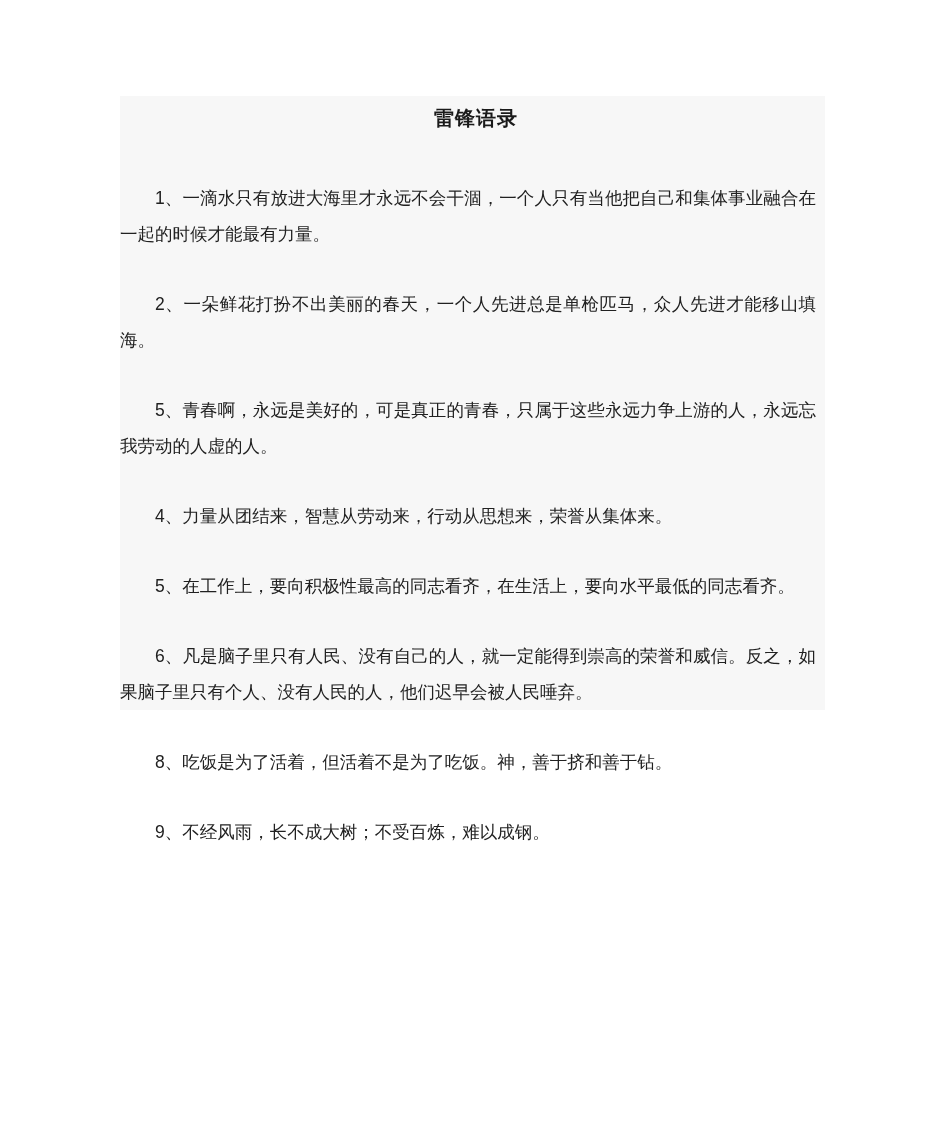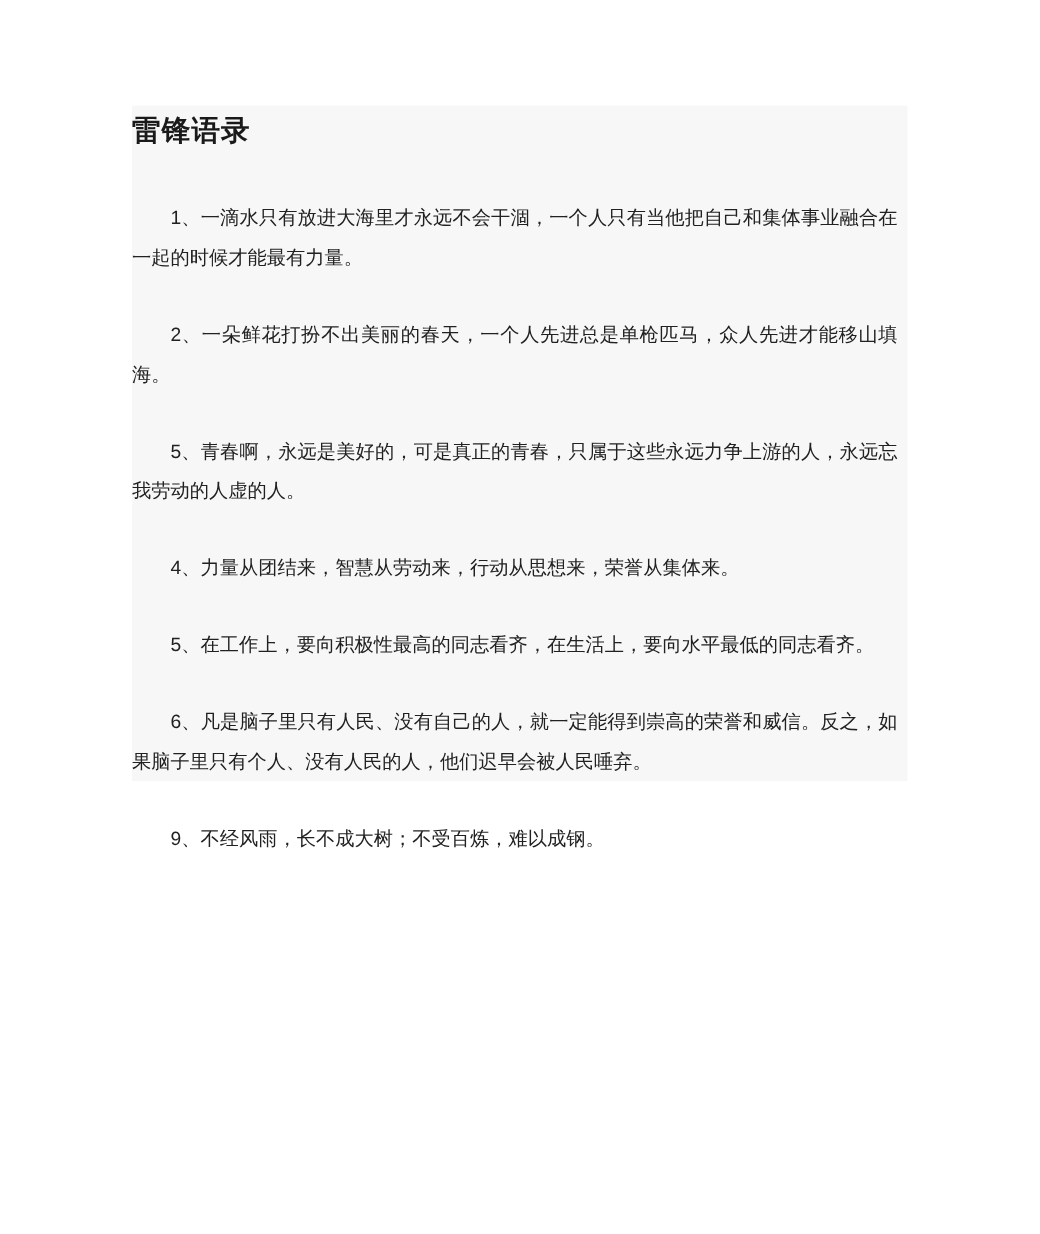--- a/index.html
+++ b/index.html
@@ -26,23 +26,24 @@
   .content {
     position: absolute;
     left: 120px;
     top: 96px;
     width: 712px;
     color: #212121;
   }
   .doc-title {
     margin: 0;
     padding-top: 7px;
-    font-size: 26px;
+    font-size: 20px;
     line-height: 30px;
     font-weight: bold;
+    text-align: center;
     color: #1a1a1a;
     letter-spacing: 1px;
   }
   .quote {
     margin: 34px 16px 0 0;
     font-size: 17.5px;
     line-height: 36px;
     text-indent: 2em;
     text-align: justify;
     color: #212121;
@@ -57,15 +58,16 @@
 <div class="page">
   <div class="highlight-panel"></div>
   <div class="content">
     <h1 class="doc-title">雷锋语录</h1>
     <p class="quote first">1、一滴水只有放进大海里才永远不会干涸，一个人只有当他把自己和集体事业融合在一起的时候才能最有力量。</p>
     <p class="quote">2、一朵鲜花打扮不出美丽的春天，一个人先进总是单枪匹马，众人先进才能移山填海。</p>
     <p class="quote">5、青春啊，永远是美好的，可是真正的青春，只属于这些永远力争上游的人，永远忘我劳动的人虚的人。</p>
     <p class="quote">4、力量从团结来，智慧从劳动来，行动从思想来，荣誉从集体来。</p>
     <p class="quote">5、在工作上，要向积极性最高的同志看齐，在生活上，要向水平最低的同志看齐。</p>
     <p class="quote">6、凡是脑子里只有人民、没有自己的人，就一定能得到崇高的荣誉和威信。反之，如果脑子里只有个人、没有人民的人，他们迟早会被人民唾弃。</p>
+    <p class="quote">8、吃饭是为了活着，但活着不是为了吃饭。神，善于挤和善于钻。</p>
     <p class="quote">9、不经风雨，长不成大树；不受百炼，难以成钢。</p>
   </div>
 </div>
 
 </body></html>

